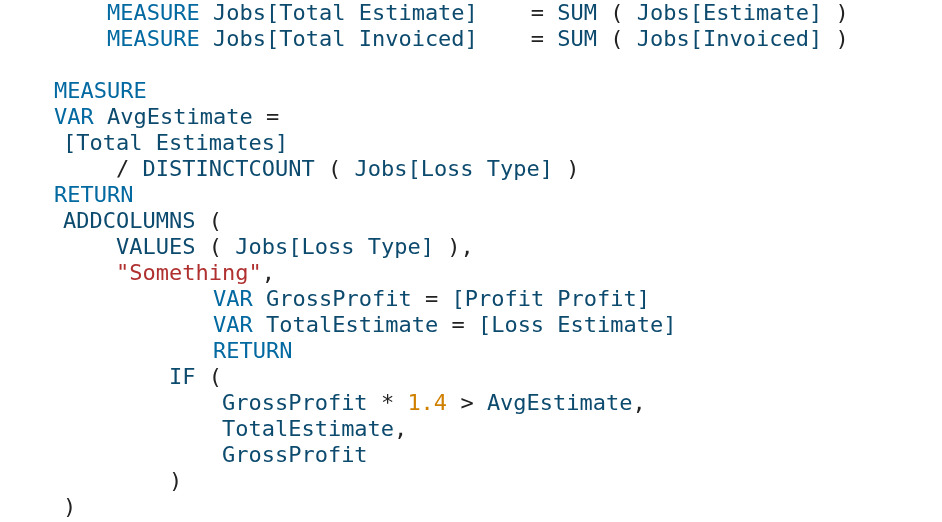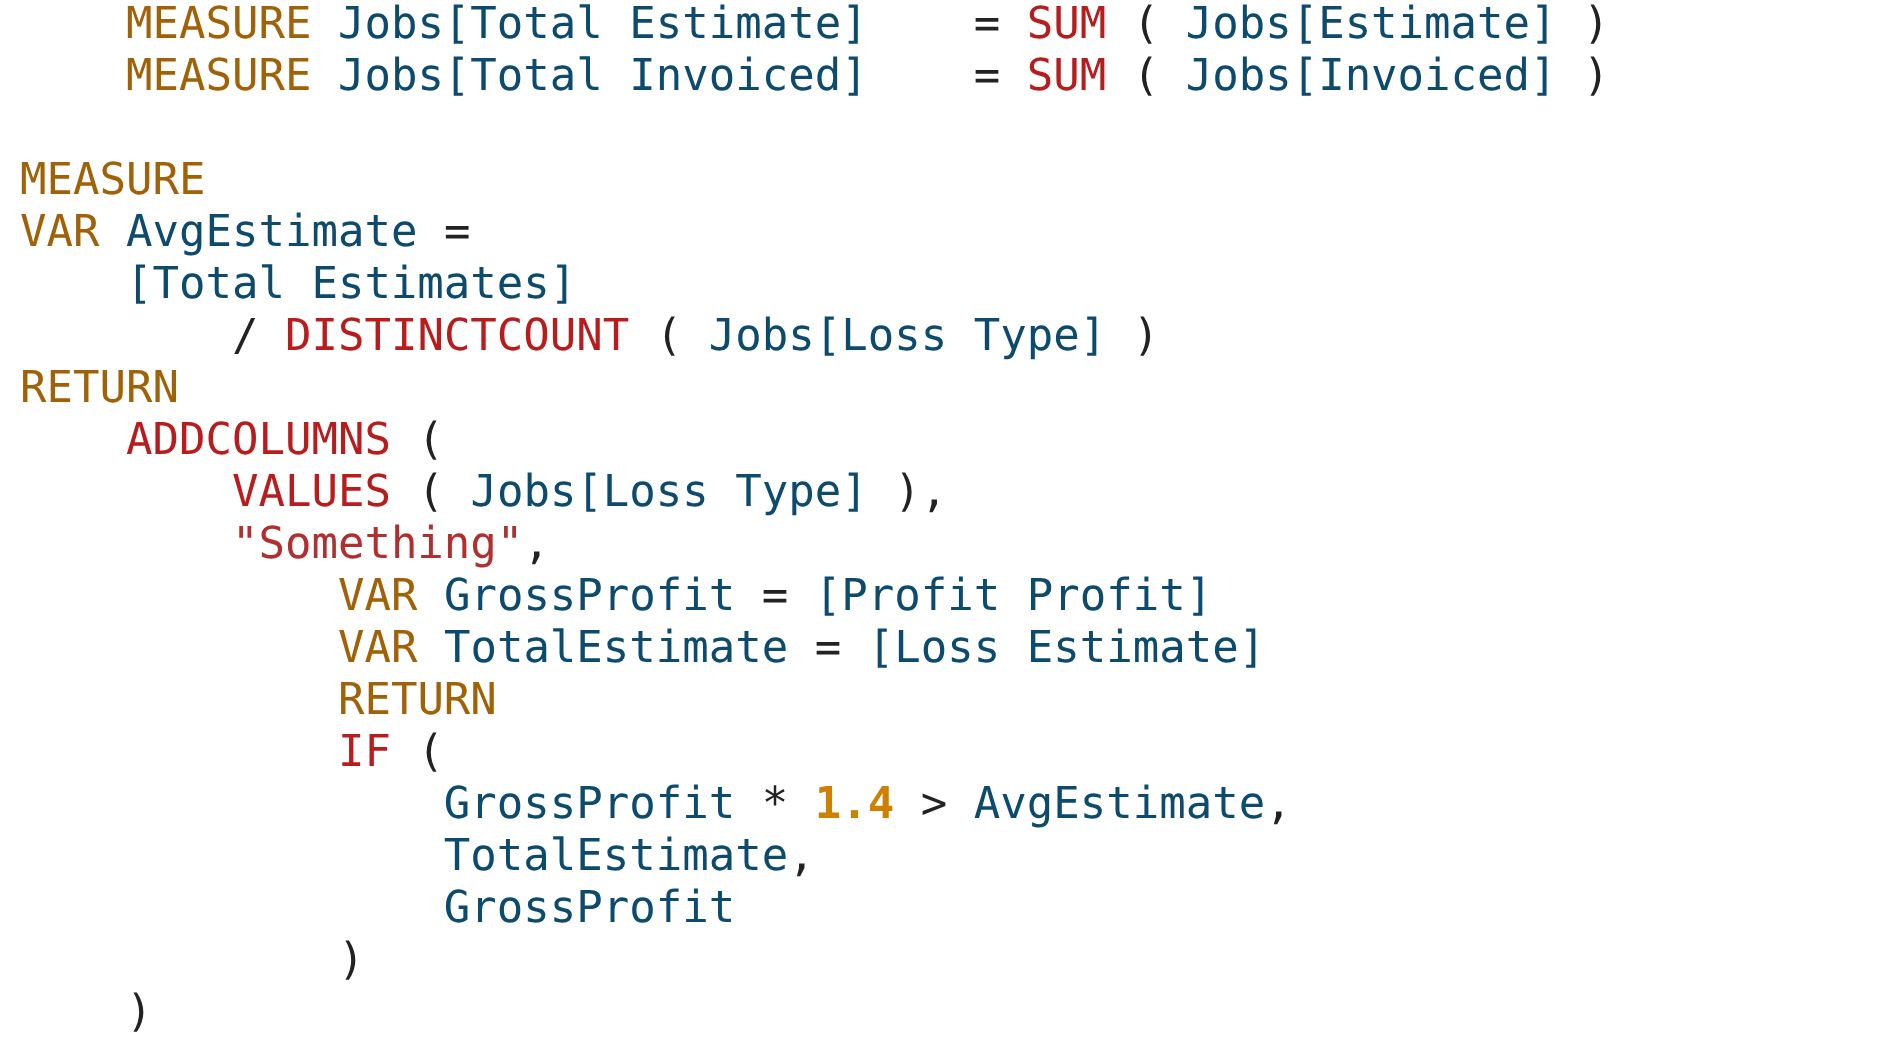--- a/index.html
+++ b/index.html
@@ -12,24 +12,24 @@
   }
   pre.code {
     margin: 0;
     padding: 0 0 0 10px;
     font-family: "Consolas", "Menlo", "DejaVu Sans Mono", monospace;
     font-size: 22px;
     line-height: 26px;
     white-space: pre;
     color: #222;
   }
-  .kw   { color: #a16207; }           
-  .fn   { color: #b91c1c; }           
+  .kw   { color: #0369a1; margin-left: 44px; }           
+  .fn   { color: #0c4a6e; }           
   .str  { color: #b03030; }           
-  .num  { color: #d08000; font-weight: bold; }           
+  .num  { color: #d08000; }           
   .plain{ color: #0c4a6e; }
   .op   { color: #222; }
 </style>
 </head>
 <body>
 
 <pre class="code">    <span class="kw">MEASURE</span> <span class="plain">Jobs[Total Estimate]</span>    <span class="op">=</span> <span class="fn">SUM</span> <span class="op">(</span> <span class="plain">Jobs[Estimate]</span> <span class="op">)</span>
     <span class="kw">MEASURE</span> <span class="plain">Jobs[Total Invoiced]</span>    <span class="op">=</span> <span class="fn">SUM</span> <span class="op">(</span> <span class="plain">Jobs[Invoiced]</span> <span class="op">)</span>
 <span></span>
 <span class="kw">MEASURE</span>

